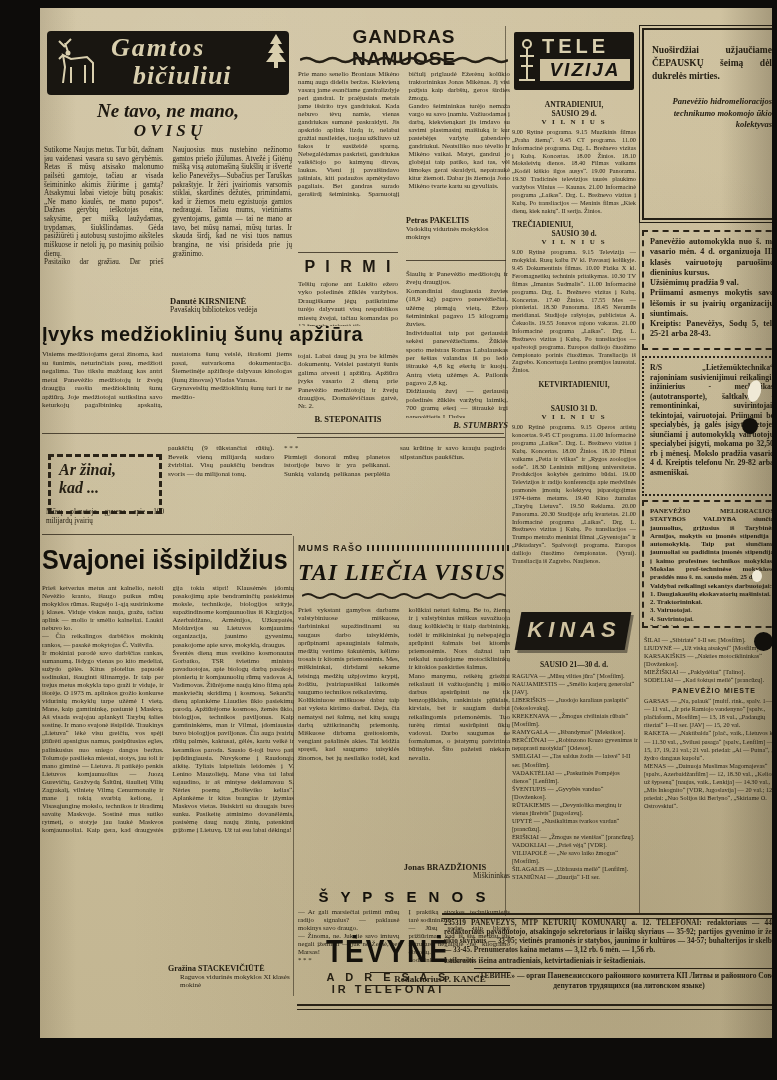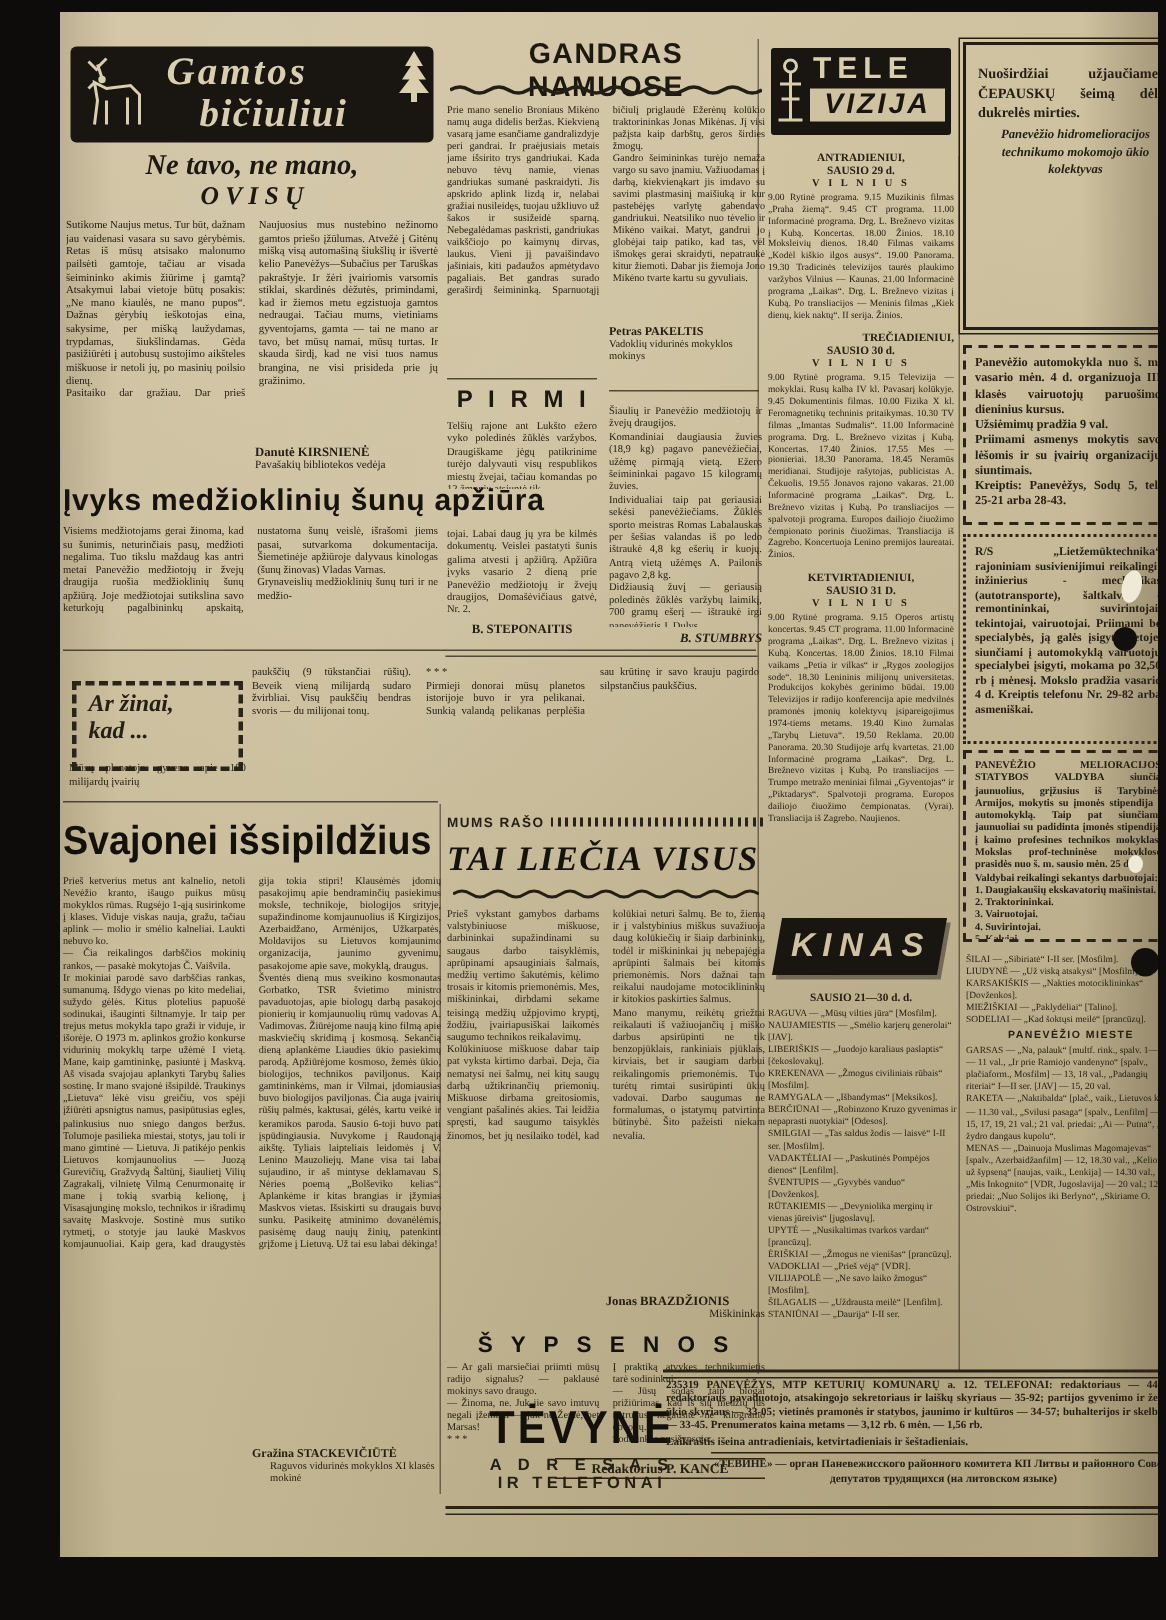--- a/index.html
+++ b/index.html
@@ -152,33 +152,33 @@
       </g>
     </svg>
     <div class="sans" style="position:absolute;left:28px;top:3px;font-size:20px;font-weight:bold;letter-spacing:4px;color:#d9cfae;">TELE</div>
     <div class="sans" style="position:absolute;left:26px;top:27px;width:90px;background:#cfc2a0;color:#191611;font-size:19px;font-weight:bold;font-style:italic;letter-spacing:2px;text-align:center;">VIZIJA</div>
   </div>
   <div class="abs" style="left:472px;top:92px;width:124px;height:506px;overflow:hidden;">
     <div style="text-align:center;font-weight:bold;font-size:7.5px;">ANTRADIENIUI,</div>
     <div style="text-align:center;font-weight:bold;font-size:7.5px;">SAUSIO 29 d.</div>
     <div style="text-align:center;font-weight:bold;font-size:7px;letter-spacing:2px;">V I L N I U S</div>
     <div class="txt" style="font-size:6.3px;line-height:1.25;margin:2px 0 6px;">9.00 Rytinė programa. 9.15 Muzikinis filmas „Praha žiemą“. 9.45 CT programa. 11.00 Informacinė programa. Drg. L. Brežnevo vizitas į Kubą. Koncertas. 18.00 Žinios. 18.10 Moksleivių dienos. 18.40 Filmas vaikams „Kodėl kiškio ilgos ausys“. 19.00 Panorama. 19.30 Tradicinės televizijos taurės plaukimo varžybos Vilnius — Kaunas. 21.00 Informacinė programa „Laikas“. Drg. L. Brežnevo vizitas į Kubą. Po transliacijos — Meninis filmas „Kiek dienų, kiek naktų“. II serija. Žinios.</div>
-    <div style="text-align:right;font-weight:bold;font-size:7.5px;">TREČIADIENIUI,</div>
+    <div style="text-align:left;font-weight:bold;font-size:7.5px;">TREČIADIENIUI,</div>
     <div style="text-align:center;font-weight:bold;font-size:7.5px;">SAUSIO 30 d.</div>
     <div style="text-align:center;font-weight:bold;font-size:7px;letter-spacing:2px;">V I L N I U S</div>
     <div class="txt" style="font-size:6.3px;line-height:1.25;margin:2px 0 6px;">9.00 Rytinė programa. 9.15 Televizija — mokyklai. Rusų kalba IV kl. Pavasarį kolūkyje. 9.45 Dokumentinis filmas. 10.00 Fizika X kl. Feromagnetikų techninis pritaikymas. 10.30 TV filmas „Imantas Sudmalis“. 11.00 Informacinė programa. Drg. L. Brežnevo vizitas į Kubą. Koncertas. 17.40 Žinios. 17.55 Mes — pionieriai. 18.30 Panorama. 18.45 Neramūs meridianai. Studijoje rašytojas, publicistas A. Čekuolis. 19.55 Jonavos rajono vakaras. 21.00 Informacinė programa „Laikas“. Drg. L. Brežnevo vizitas į Kubą. Po transliacijos — spalvotoji programa. Europos dailiojo čiuožimo čempionato porinis čiuožimas. Transliacija iš Zagrebo. Koncertuoja Lenino premijos laureatai. Žinios.</div>
     <div style="text-align:center;font-weight:bold;font-size:7.5px;">KETVIRTADIENIUI,</div>
-    <div style="text-align:center;font-weight:bold;font-size:7.5px;">SAUSIO 31 D.</div>
+    <div style="text-align:center;font-weight:bold;font-size:7.5px;margin-top:15px;">SAUSIO 31 D.</div>
     <div style="text-align:center;font-weight:bold;font-size:7px;letter-spacing:2px;">V I L N I U S</div>
     <div class="txt" style="font-size:6.3px;line-height:1.25;margin:2px 0 0;">9.00 Rytinė programa. 9.15 Operos artistų koncertas. 9.45 CT programa. 11.00 Informacinė programa „Laikas“. Drg. L. Brežnevo vizitas į Kubą. Koncertas. 18.00 Žinios. 18.10 Filmai vaikams „Petia ir vilkas“ ir „Rygos zoologijos sode“. 18.30 Lenininis milijonų universitetas. Produkcijos kokybės gerinimo būdai. 19.00 Televizijos ir radijo konferencija apie medvilnės pramonės įmonių kolektyvų įsipareigojimus 1974-tiems metams. 19.40 Kino žurnalas „Tarybų Lietuva“. 19.50 Reklama. 20.00 Panorama. 20.30 Studijoje arfų kvartetas. 21.00 Informacinė programa „Laikas“. Drg. L. Brežnevo vizitas į Kubą. Po transliacijos — Trumpo metražo meniniai filmai „Gyventojas“ ir „Piktadarys“. Spalvotoji programa. Europos dailiojo čiuožimo čempionatas. (Vyrai). Transliacija iš Zagrebo. Naujienos.</div>
   </div>
 
   <div class="abs" style="left:602px;top:20px;width:140px;height:192px;border:2px solid #241f15;outline:1px solid #241f15;outline-offset:2px;padding:14px 8px;box-sizing:border-box;">
     <div class="txt" style="font-size:9.5px;font-weight:bold;line-height:1.35;">Nuoširdžiai užjaučiame ČEPAUSKŲ šeimą dėl dukrelės mirties.</div>
-    <div class="txt" style="font:italic bold 8.5px 'Liberation Serif',serif;line-height:1.35;margin-top:2px;padding-left:10px;text-align:center;">Panevėžio hidromelioracijos technikumo mokomojo ūkio kolektyvas</div>
+    <div class="txt" style="font:italic bold 8.5px 'Liberation Serif',serif;line-height:1.35;margin-top:14px;padding-left:10px;text-align:right;">Panevėžio hidromelioracijos technikumo mokomojo ūkio kolektyvas</div>
   </div>
 
   <div class="abs adbox txt" style="left:602px;top:222px;width:140px;height:120px;font-size:8.2px;font-weight:bold;line-height:1.25;">Panevėžio automokykla nuo š. m. vasario mėn. 4 d. organizuoja III klasės vairuotojų paruošimo dieninius kursus.
 Užsiėmimų pradžia 9 val.
 Priimami asmenys mokytis savo lėšomis ir su įvairių organizacijų siuntimais.
 Kreiptis: Panevėžys, Sodų 5, tel. 25-21 arba 28-43.</div>
   <div class="abs txt" style="left:602px;top:348px;width:140px;height:140px;border:2px dotted #2b2418;padding:5px 6px;box-sizing:border-box;font-size:7.8px;font-weight:bold;line-height:1.22;">R/S „Lietžemūktechnika“ rajoniniam susivienijimui reikalingi: inžinierius - mechanikas (autotransporte), šaltkalviai - remontininkai, suvirintojai, tekintojai, vairuotojai. Priimami be specialybės, ją galės įsigyti vietoje, siunčiami į automokyklą vairuotojų specialybei įsigyti, mokama po 32,50 rb į mėnesį. Mokslo pradžia vasario 4 d. Kreiptis telefonu Nr. 29-82 arba asmeniškai.</div>
   <div class="abs adbox txt" style="left:602px;top:492px;width:140px;height:128px;font-size:6.9px;font-weight:bold;line-height:1.2;">PANEVĖŽIO MELIORACIJOS STATYBOS VALDYBA siunčia jaunuolius, grįžusius iš Tarybinės Armijos, mokytis su įmonės stipendija į automokyklą. Taip pat siunčiami jaunuoliai su padidinta įmonės stipendija į kaimo profesines technikos mokyklas. Mokslas prof-techninėse mokyklose prasidės nuo š. m. sausio mėn. 25 d.
 Valdybai reikalingi sekantys darbuotojai:
 1. Daugiakaušių ekskavatorių mašinistai.

